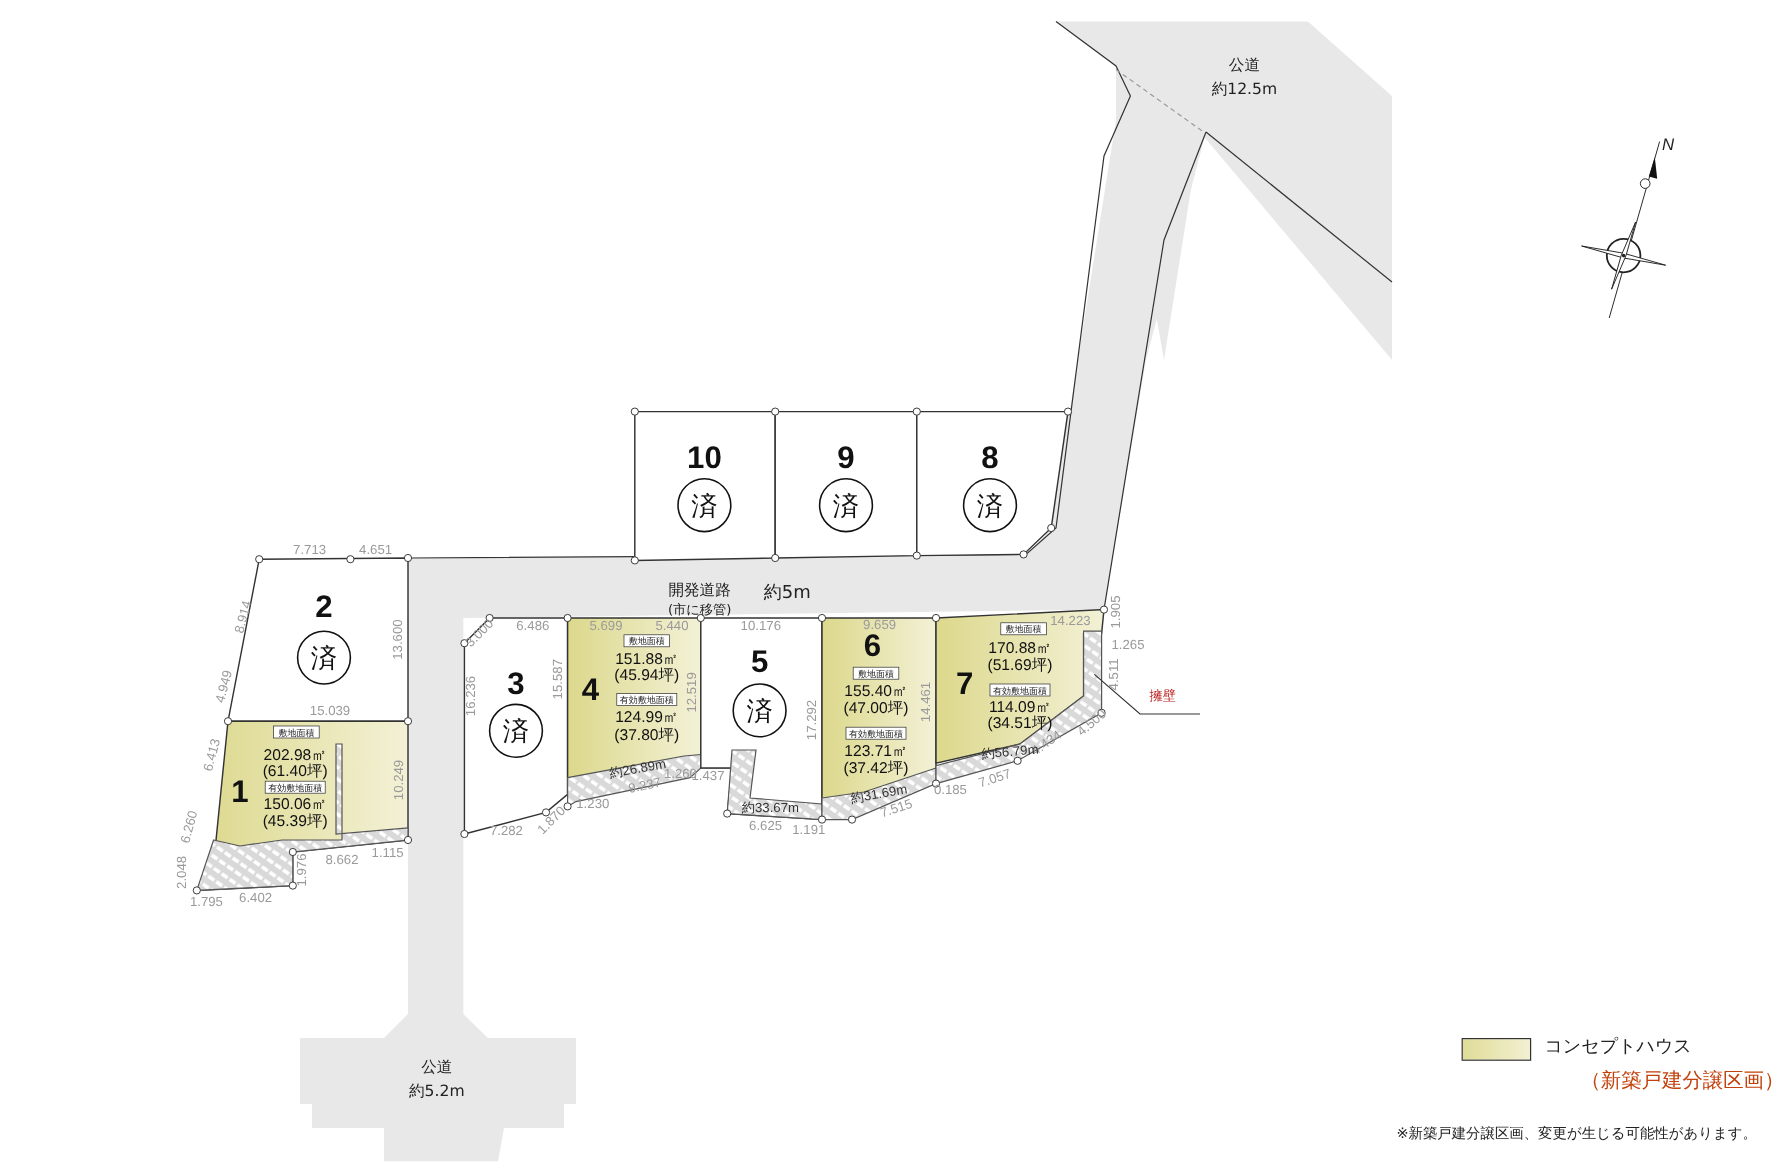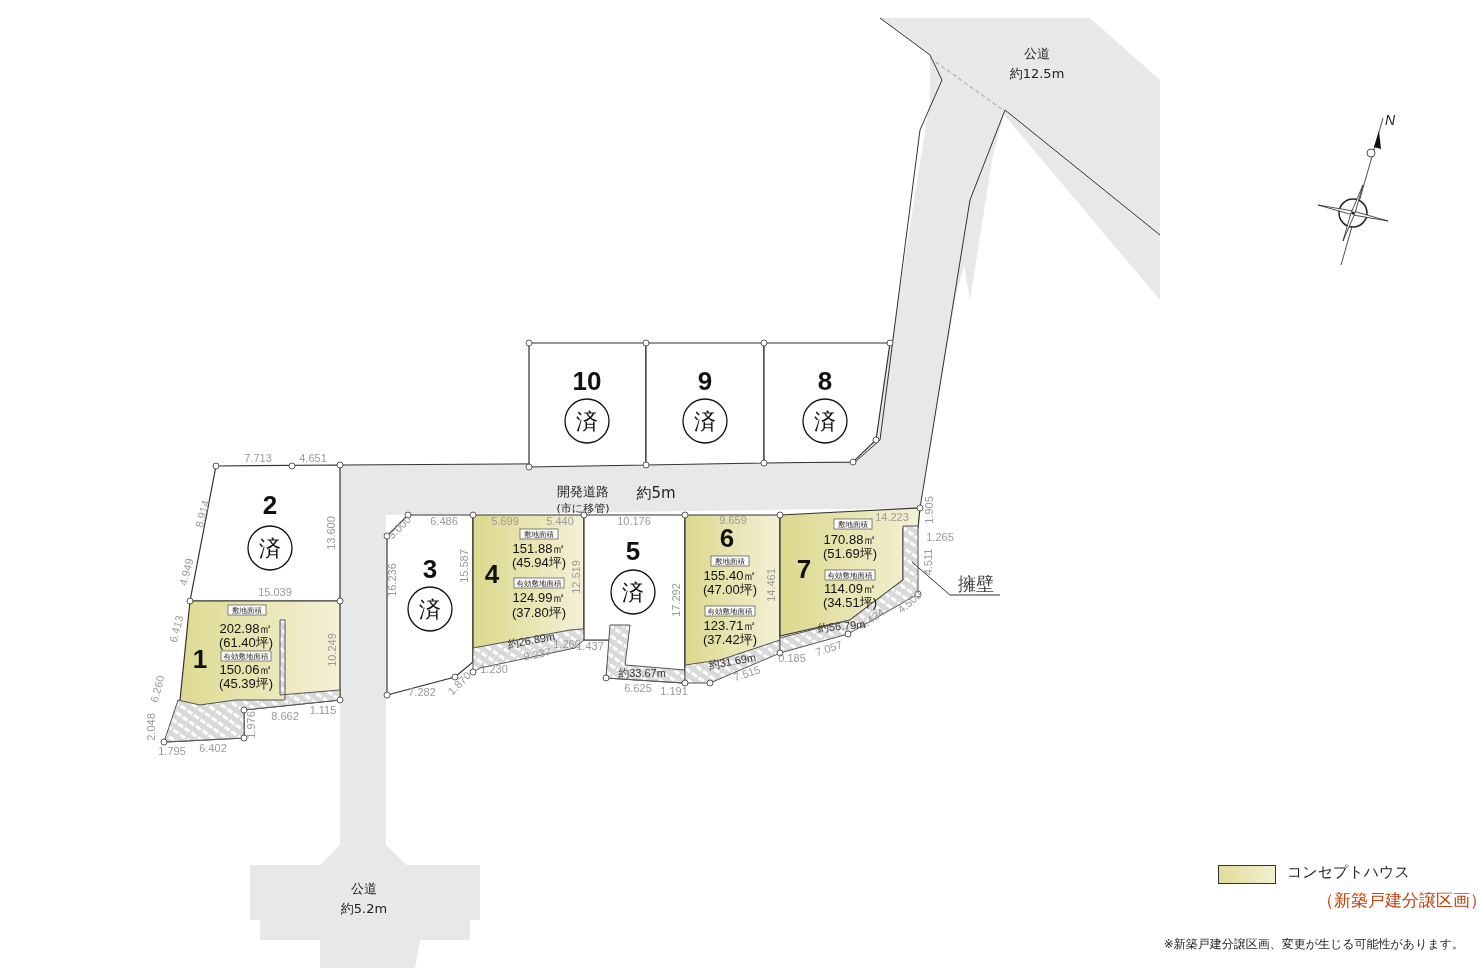--- a/index.html
+++ b/index.html
@@ -16,21 +16,21 @@
   .area-val { font-family:"Liberation Sans", sans-serif; font-size:13px; fill:#111; }
   .road-lbl { font-family:"DejaVu Sans", sans-serif; font-size:13px; fill:#222; }
   .road-sub { font-family:"DejaVu Sans", sans-serif; font-size:11px; fill:#222; }
   .road-big { font-family:"DejaVu Sans", sans-serif; font-size:15px; fill:#222; }
   .node { fill:#fff; stroke:#333; stroke-width:0.8; }
   .legend { position:absolute; left:1218px; top:863px; }
   .legend-swatch { position:absolute; left:0; top:2px; width:56px; height:17px; border:1px solid #333; background:linear-gradient(to right,#e0dc98,#f2f0d2); }
   .legend-t1 { position:absolute; left:69px; top:0px; font-size:15px; color:#222; white-space:nowrap;text-align:right; }
   .legend-t2 { position:absolute; left:67px; top:26px; font-size:17px; color:#c2410c; white-space:nowrap;margin-left:32px; }
   .note { position:absolute; right:16px; top:936px; font-size:12px; color:#222; white-space:nowrap; }
-  .wall-label { position:absolute; left:958px; top:572px; font-size:18px; color:#404040; }
+  .wall-label { position:absolute; left:958px; top:572px; font-size:11px; color:#b91c1c; }
 </style>
 </head>
 <body>
 
 <svg id="map" width="1480" height="968" viewBox="0 0 1480 968">
   <defs>
     <linearGradient id="conceptGrad" x1="0" y1="0" x2="1" y2="0">
       <stop offset="0" stop-color="#dcd88c"></stop>
       <stop offset="1" stop-color="#f3f1d6"></stop>
     </linearGradient>

